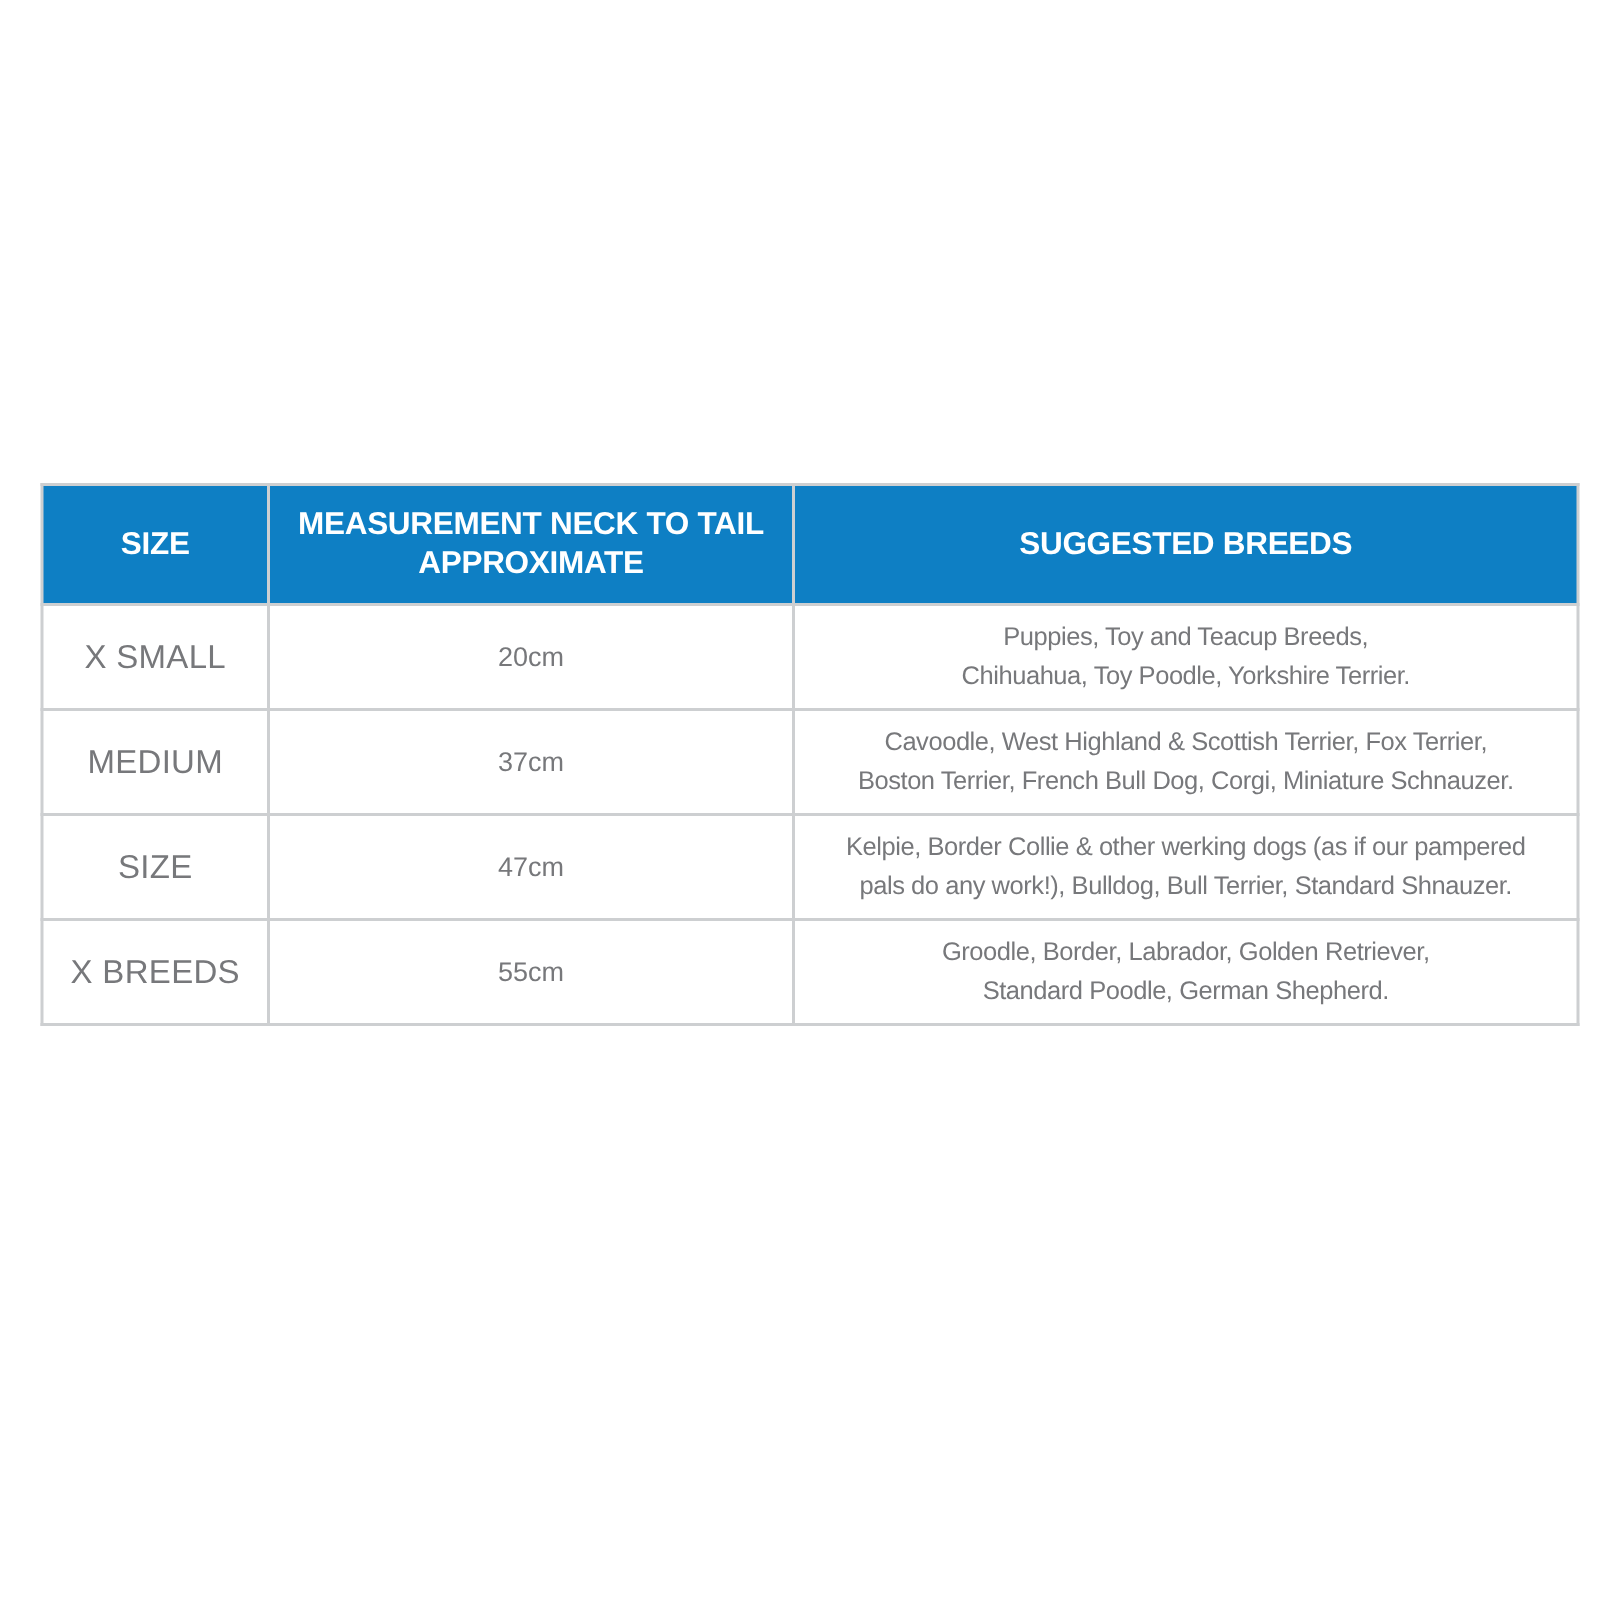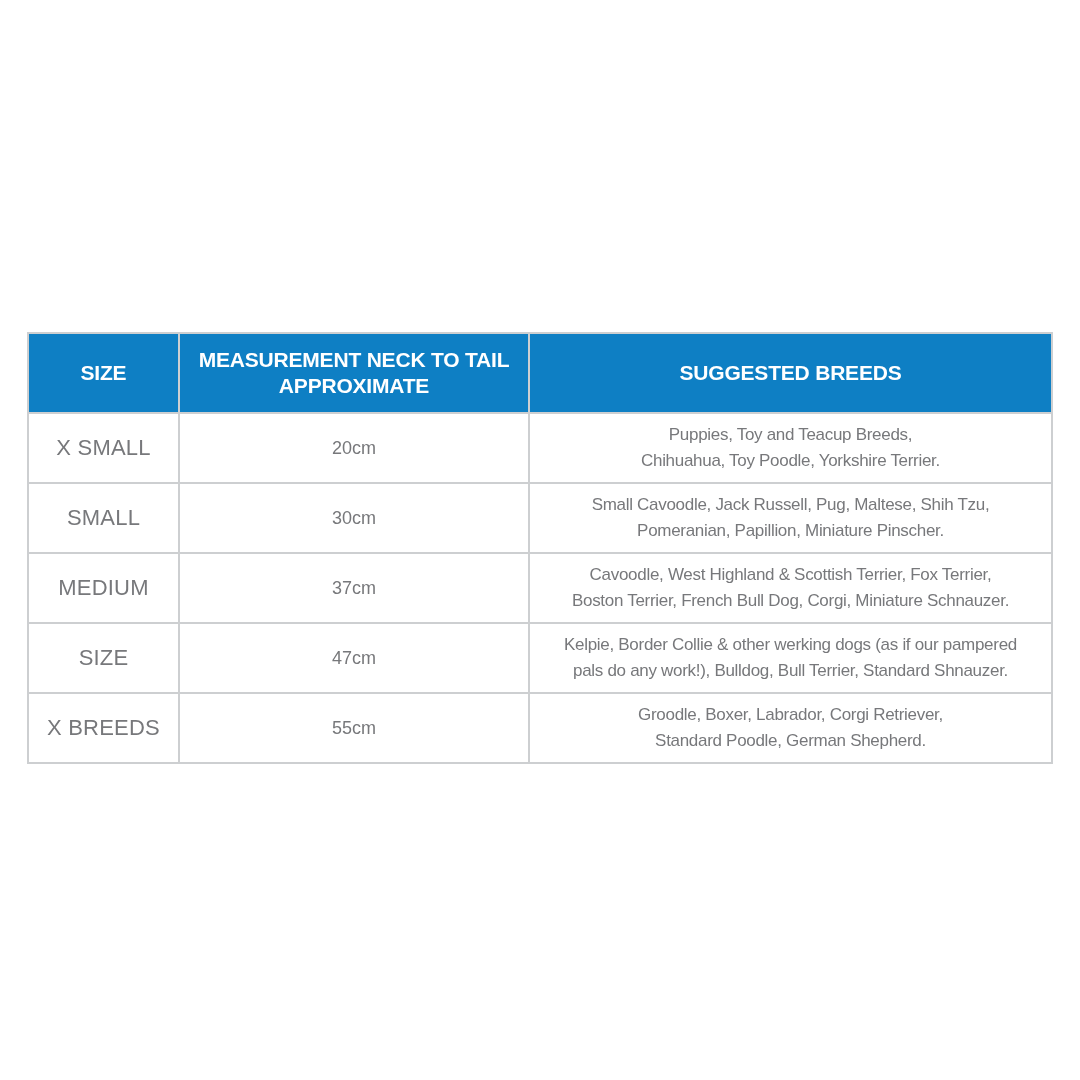--- a/index.html
+++ b/index.html
@@ -10,21 +10,21 @@
     width: 1080px;
     height: 1080px;
     background: #ffffff;
     font-family: "Liberation Sans", sans-serif;
     position: relative;
     overflow: hidden;
   }
   .size-chart {
     position: absolute;
     left: 27px;
-    top: 332px;
+    top: 322px;
     width: 1024px;
     border-collapse: collapse;
     table-layout: fixed;
   }
   .size-chart col.col-size { width: 151px; }
   .size-chart col.col-measure { width: 350px; }
   .size-chart col.col-breeds { width: 523px; }
 
   .size-chart th, .size-chart td {
     border: 2px solid var(--border, #cdcfd1);
@@ -94,45 +94,37 @@
   <tbody>
     <tr>
       <td class="size-cell">X SMALL</td>
       <td class="measure-cell">20cm</td>
       <td class="breeds-cell">
         <span class="breed-line">Puppies, Toy and Teacup Breeds,</span>
         <span class="breed-line">Chihuahua, Toy Poodle, Yorkshire Terrier.</span>
       </td>
     </tr>
     <tr>
-      <td class="size-cell">SMALL</td>
-      <td class="measure-cell">30cm</td>
-      <td class="breeds-cell">
-        <span class="breed-line">Small Cavoodle, Jack Russell, Pug, Maltese, Shih Tzu,</span>
-        <span class="breed-line">Pomeranian, Papillion, Miniature Pinscher.</span>
-      </td>
-    </tr>
-    <tr>
       <td class="size-cell">MEDIUM</td>
       <td class="measure-cell">37cm</td>
       <td class="breeds-cell">
         <span class="breed-line">Cavoodle, West Highland &amp; Scottish Terrier, Fox Terrier,</span>
         <span class="breed-line">Boston Terrier, French Bull Dog, Corgi, Miniature Schnauzer.</span>
       </td>
     </tr>
     <tr>
       <td class="size-cell">SIZE</td>
       <td class="measure-cell">47cm</td>
       <td class="breeds-cell">
         <span class="breed-line">Kelpie, Border Collie &amp; other werking dogs (as if our pampered</span>
         <span class="breed-line">pals do any work!), Bulldog, Bull Terrier, Standard Shnauzer.</span>
       </td>
     </tr>
     <tr>
       <td class="size-cell">X BREEDS</td>
       <td class="measure-cell">55cm</td>
       <td class="breeds-cell">
-        <span class="breed-line">Groodle, Boxer, Labrador,  Corgi Retriever,</span>
+        <span class="breed-line">Groodle, Border, Labrador,  Golden Retriever,</span>
         <span class="breed-line">Standard Poodle, German Shepherd.</span>
       </td>
     </tr>
   </tbody>
 </table>
 
 </body></html>

